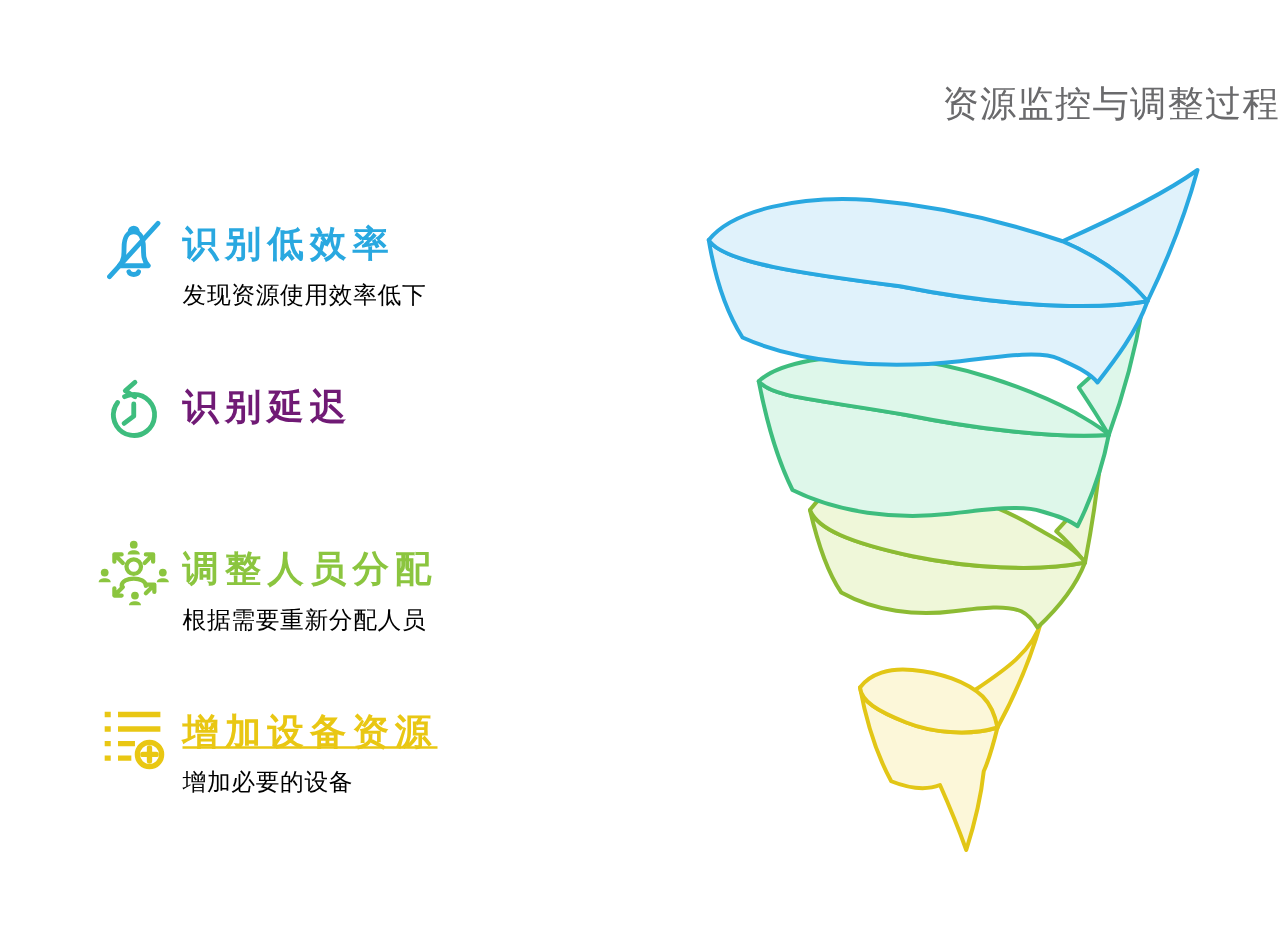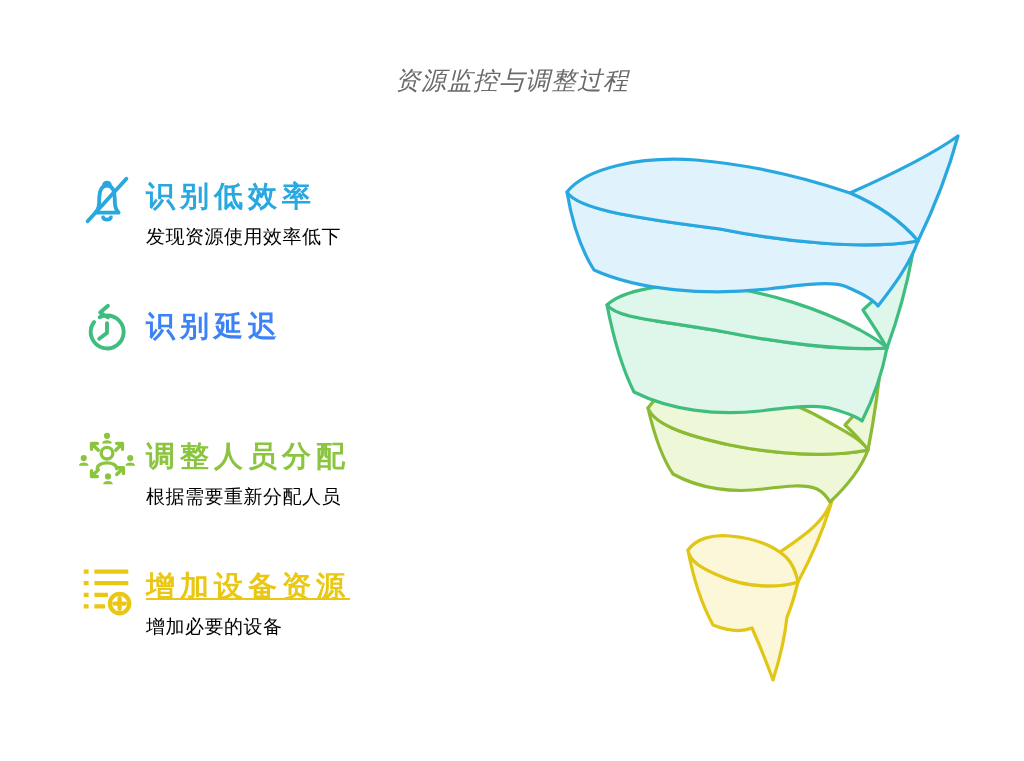--- a/index.html
+++ b/index.html
@@ -3,22 +3,22 @@
 <meta charset="utf-8">
 <style>
   html,body{margin:0;padding:0;}
   body{
     width:1024px;height:761px;position:relative;overflow:hidden;
     background:#ffffff;
     font-family:"Liberation Sans","DejaVu Sans",sans-serif;
   }
   .page-title{
     position:absolute;top:64px;left:0;width:1024px;
-    text-align:center;font-size:25px;letter-spacing:1px;
-    color:#6A6A6C;font-weight:400;font-style:italic;
+    text-align:right;font-size:29px;letter-spacing:1px;
+    color:#6A6A6C;font-weight:400;
   }
   .steps{position:absolute;left:76px;top:0;width:420px;}
   .step{position:absolute;left:0;display:flex;align-items:flex-start;justify-content:center;}
   .step-1{top:167px}
   .step-2{top:297px}
   .step-3{top:427px}
   .step-4{top:557px}
   .step-icon{width:62px;height:62px;flex:none;margin-top:2px;}
   .step-icon svg{width:62px;height:62px;display:block;}
   .step-text{margin-left:8px;padding-top:13px;}
@@ -59,21 +59,21 @@
   <div class="step step-2">
     <span class="step-icon" style="color: rgb(62, 189, 126);">
       <svg viewBox="0 0 64 64" fill="none" stroke="currentColor" stroke-width="4" stroke-linecap="round" stroke-linejoin="round">
         <path d="M32 17 A17 17 0 1 1 15.8 29.5"></path>
         <path d="M15.8 29.5 A17 17 0 0 1 30 17.2" stroke-dasharray="6.5 7.5"></path>
         <path d="M33 7 L25 14 L33 19"></path>
         <path d="M32 25 L32 35 L24 41"></path>
       </svg>
     </span>
     <div class="step-text">
-      <div class="step-heading" style="color: #3b82f6;">识别延迟</div>
+      <div class="step-heading" style="color: #701a75;">识别延迟</div>
     </div>
   </div>
 
   <div class="step step-3">
     <span class="step-icon" style="color: rgb(139, 197, 63);">
       <svg viewBox="0 0 64 64" fill="none" stroke="currentColor" stroke-width="3.5" stroke-linecap="round" stroke-linejoin="round">
         <circle cx="32" cy="25" r="6"></circle>
         <path d="M22 41 C22 33 42 33 42 41"></path>
         <g fill="currentColor" stroke="none">
           <circle cx="32" cy="7" r="3.2"></circle>

